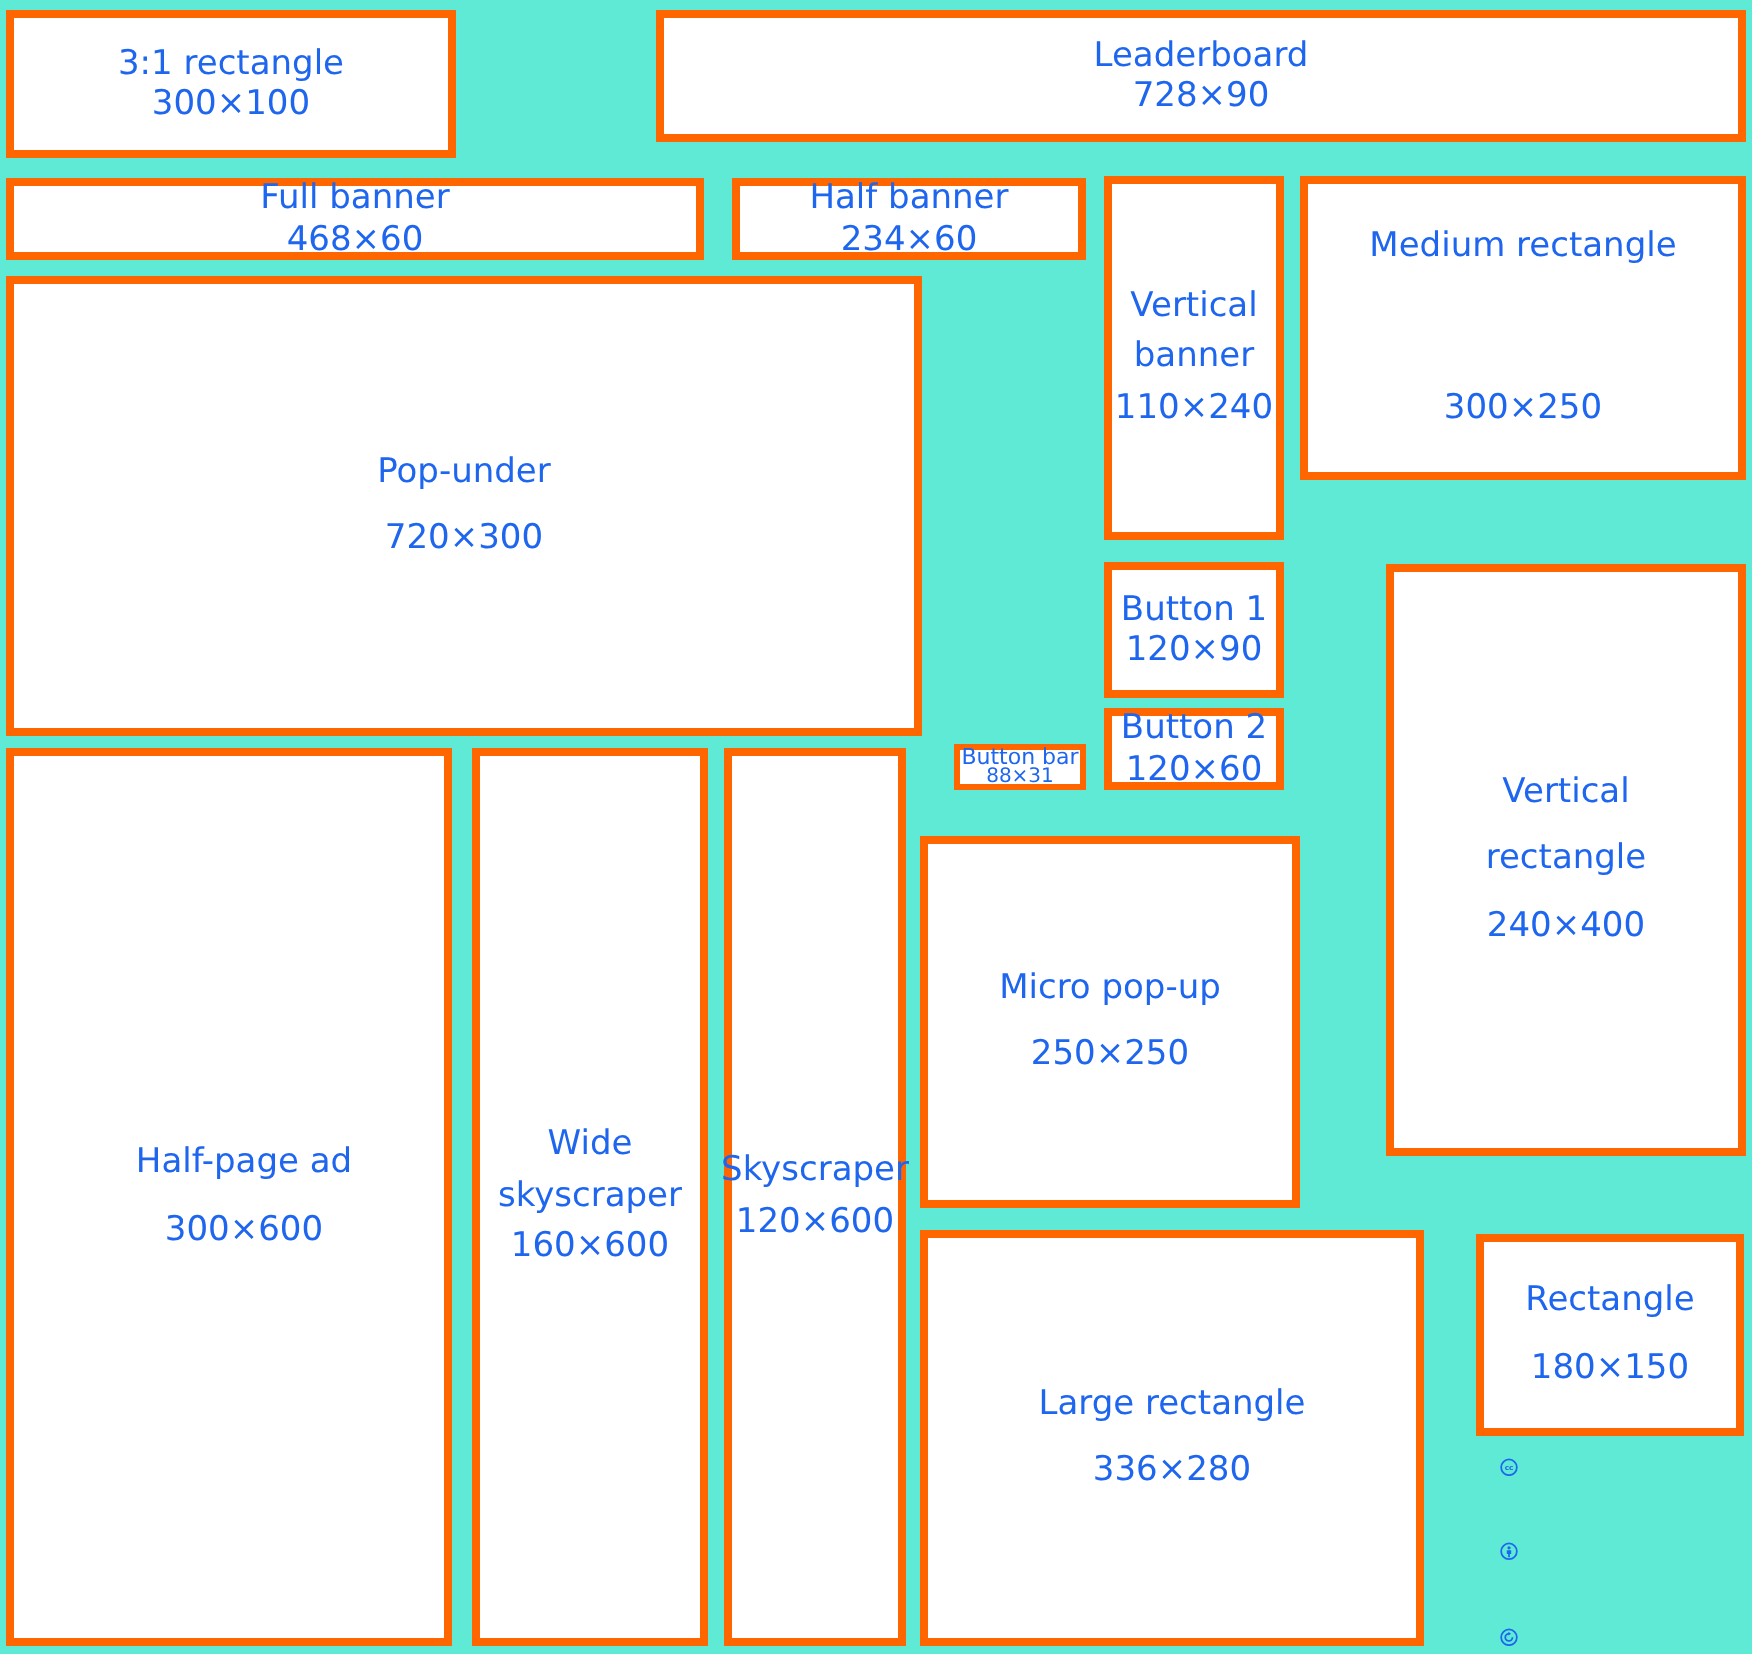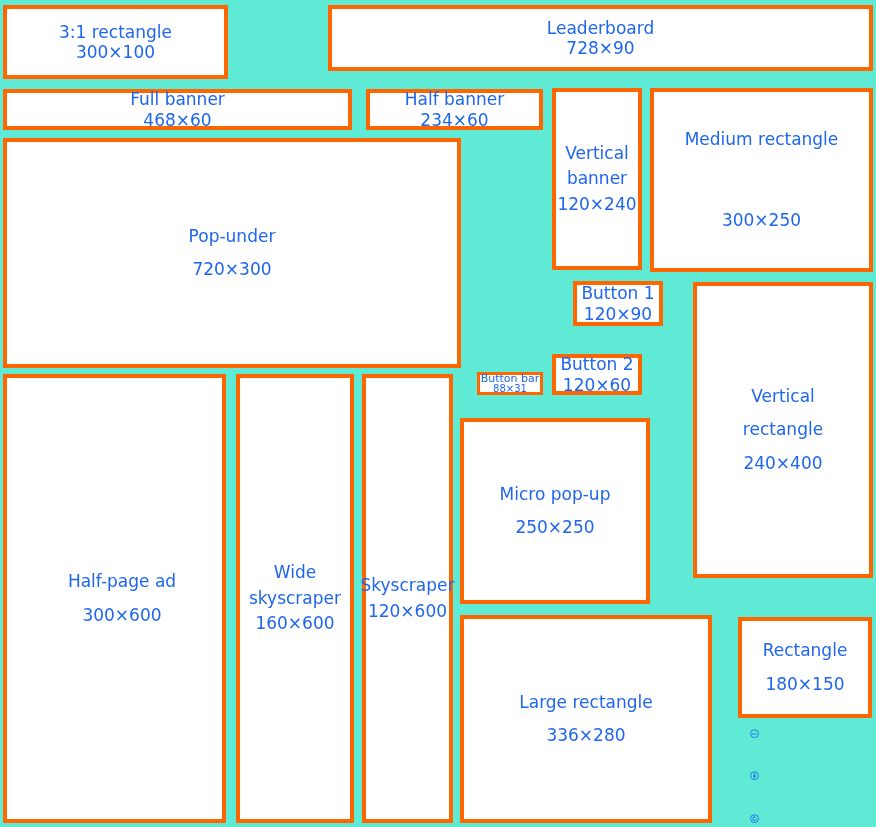--- a/index.html
+++ b/index.html
@@ -101,34 +101,34 @@
   </div>
 
   <div class="ad-box tight" style="left:366px; top:89px; width:177px; height:41px;">
     <span class="t-name">Half banner</span>
     <span class="t-dim">234×60</span>
   </div>
 
   <div class="ad-box med" style="left:552px; top:88px; width:90px; height:182px;">
     <span class="t-name">Vertical</span>
     <span class="t-name">banner</span>
-    <span class="t-dim">120×240</span>
-  </div>
-
-  <div class="ad-box loose" style="left:650px; top:88px; width:223px; height:184px;gap:48px;">
+    <span class="t-dim">110×240</span>
+  </div>
+
+  <div class="ad-box loose" style="left:650px; top:88px; width:223px; height:152px;gap:48px;">
     <span class="t-name">Medium rectangle</span>
     <span class="t-dim">300×250</span>
   </div>
 
   <div class="ad-box loose" style="left:3px; top:138px; width:458px; height:230px;">
     <span class="t-name">Pop-under</span>
     <span class="t-dim">720×300</span>
   </div>
 
-  <div class="ad-box tight" style="left:552px; top:281px; width:90px; height:45px;margin-left:21px;">
+  <div class="ad-box tight" style="left:552px; top:281px; width:90px; height:68px;">
     <span class="t-name">Button 1</span>
     <span class="t-dim">120×90</span>
   </div>
 
   <div class="ad-box tight" style="left:552px; top:354px; width:90px; height:41px;">
     <span class="t-name">Button 2</span>
     <span class="t-dim">120×60</span>
   </div>
 
   <div class="ad-box micro overflow-box" style="left:477px; top:372px; width:66px; height:23px; border-width:3px;">

